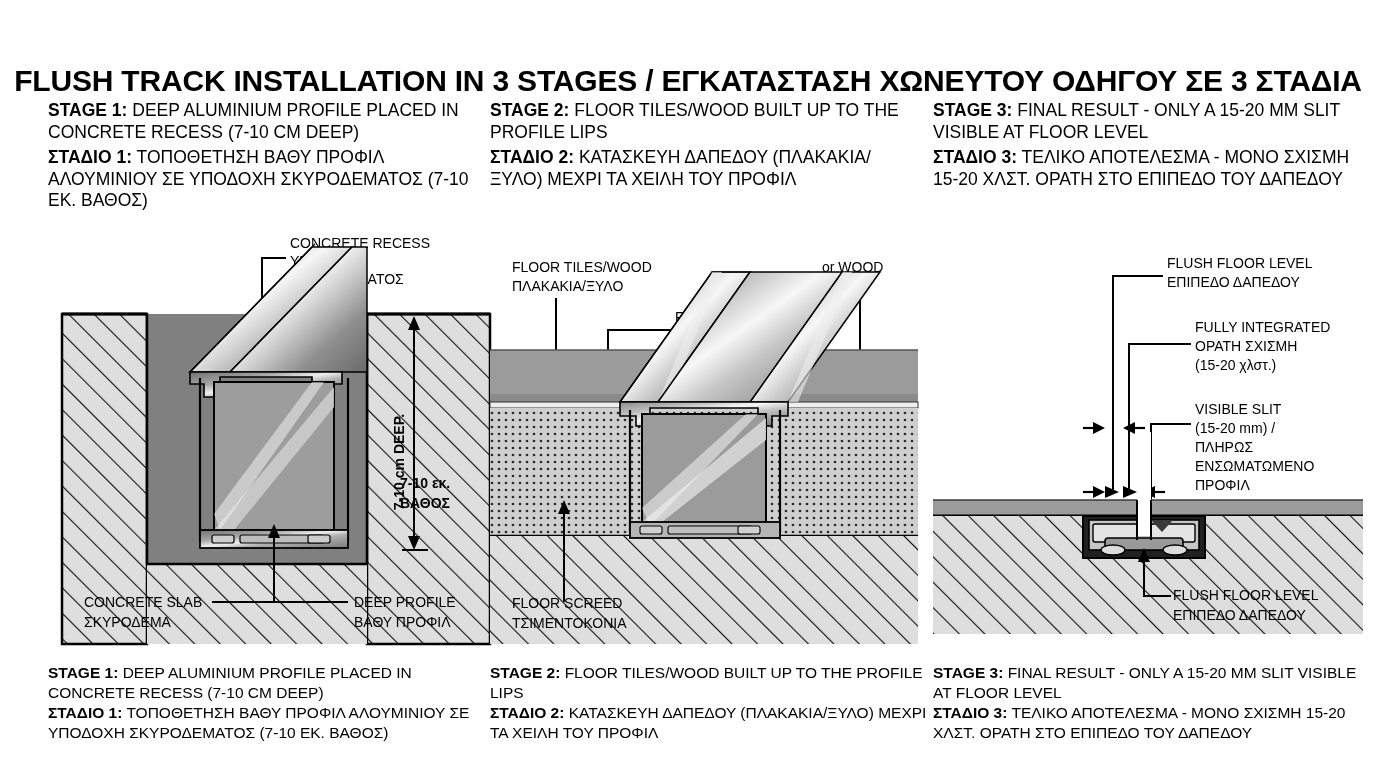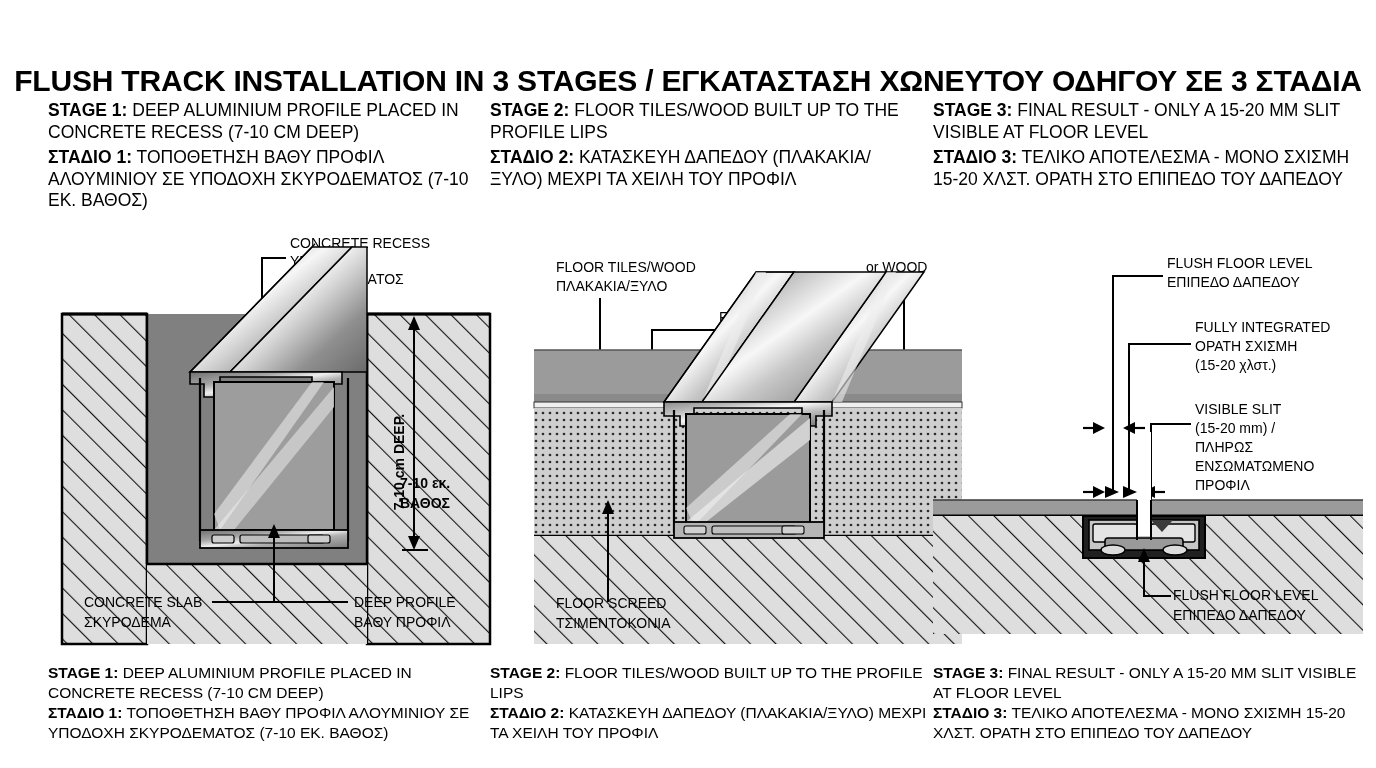--- a/index.html
+++ b/index.html
@@ -45,21 +45,21 @@
   .head-en { margin-bottom: 2px; }
   .head-el { margin-top: 4px; }
   .head-en b, .head-el b { font-weight: bold; }
 
   
   .diagram {
     position: absolute;
     overflow: visible;
   }
   .d1 { left: 48px;  top: 232px; width: 379px; height: 412px; margin-left: 14px; }
-  .d2 { left: 490px; top: 250px; width: 428px; height: 394px; margin-left: 44px; }
+  .d2 { left: 490px; top: 250px; width: 428px; height: 394px; }
   .d3 { left: 933px; top: 252px; width: 430px; height: 382px; }
 
   svg { display: block; overflow: visible; }
 
   
   .caption {
     position: absolute;
     top: 663px;
     font-size: 15.5px;
     line-height: 1.30;

